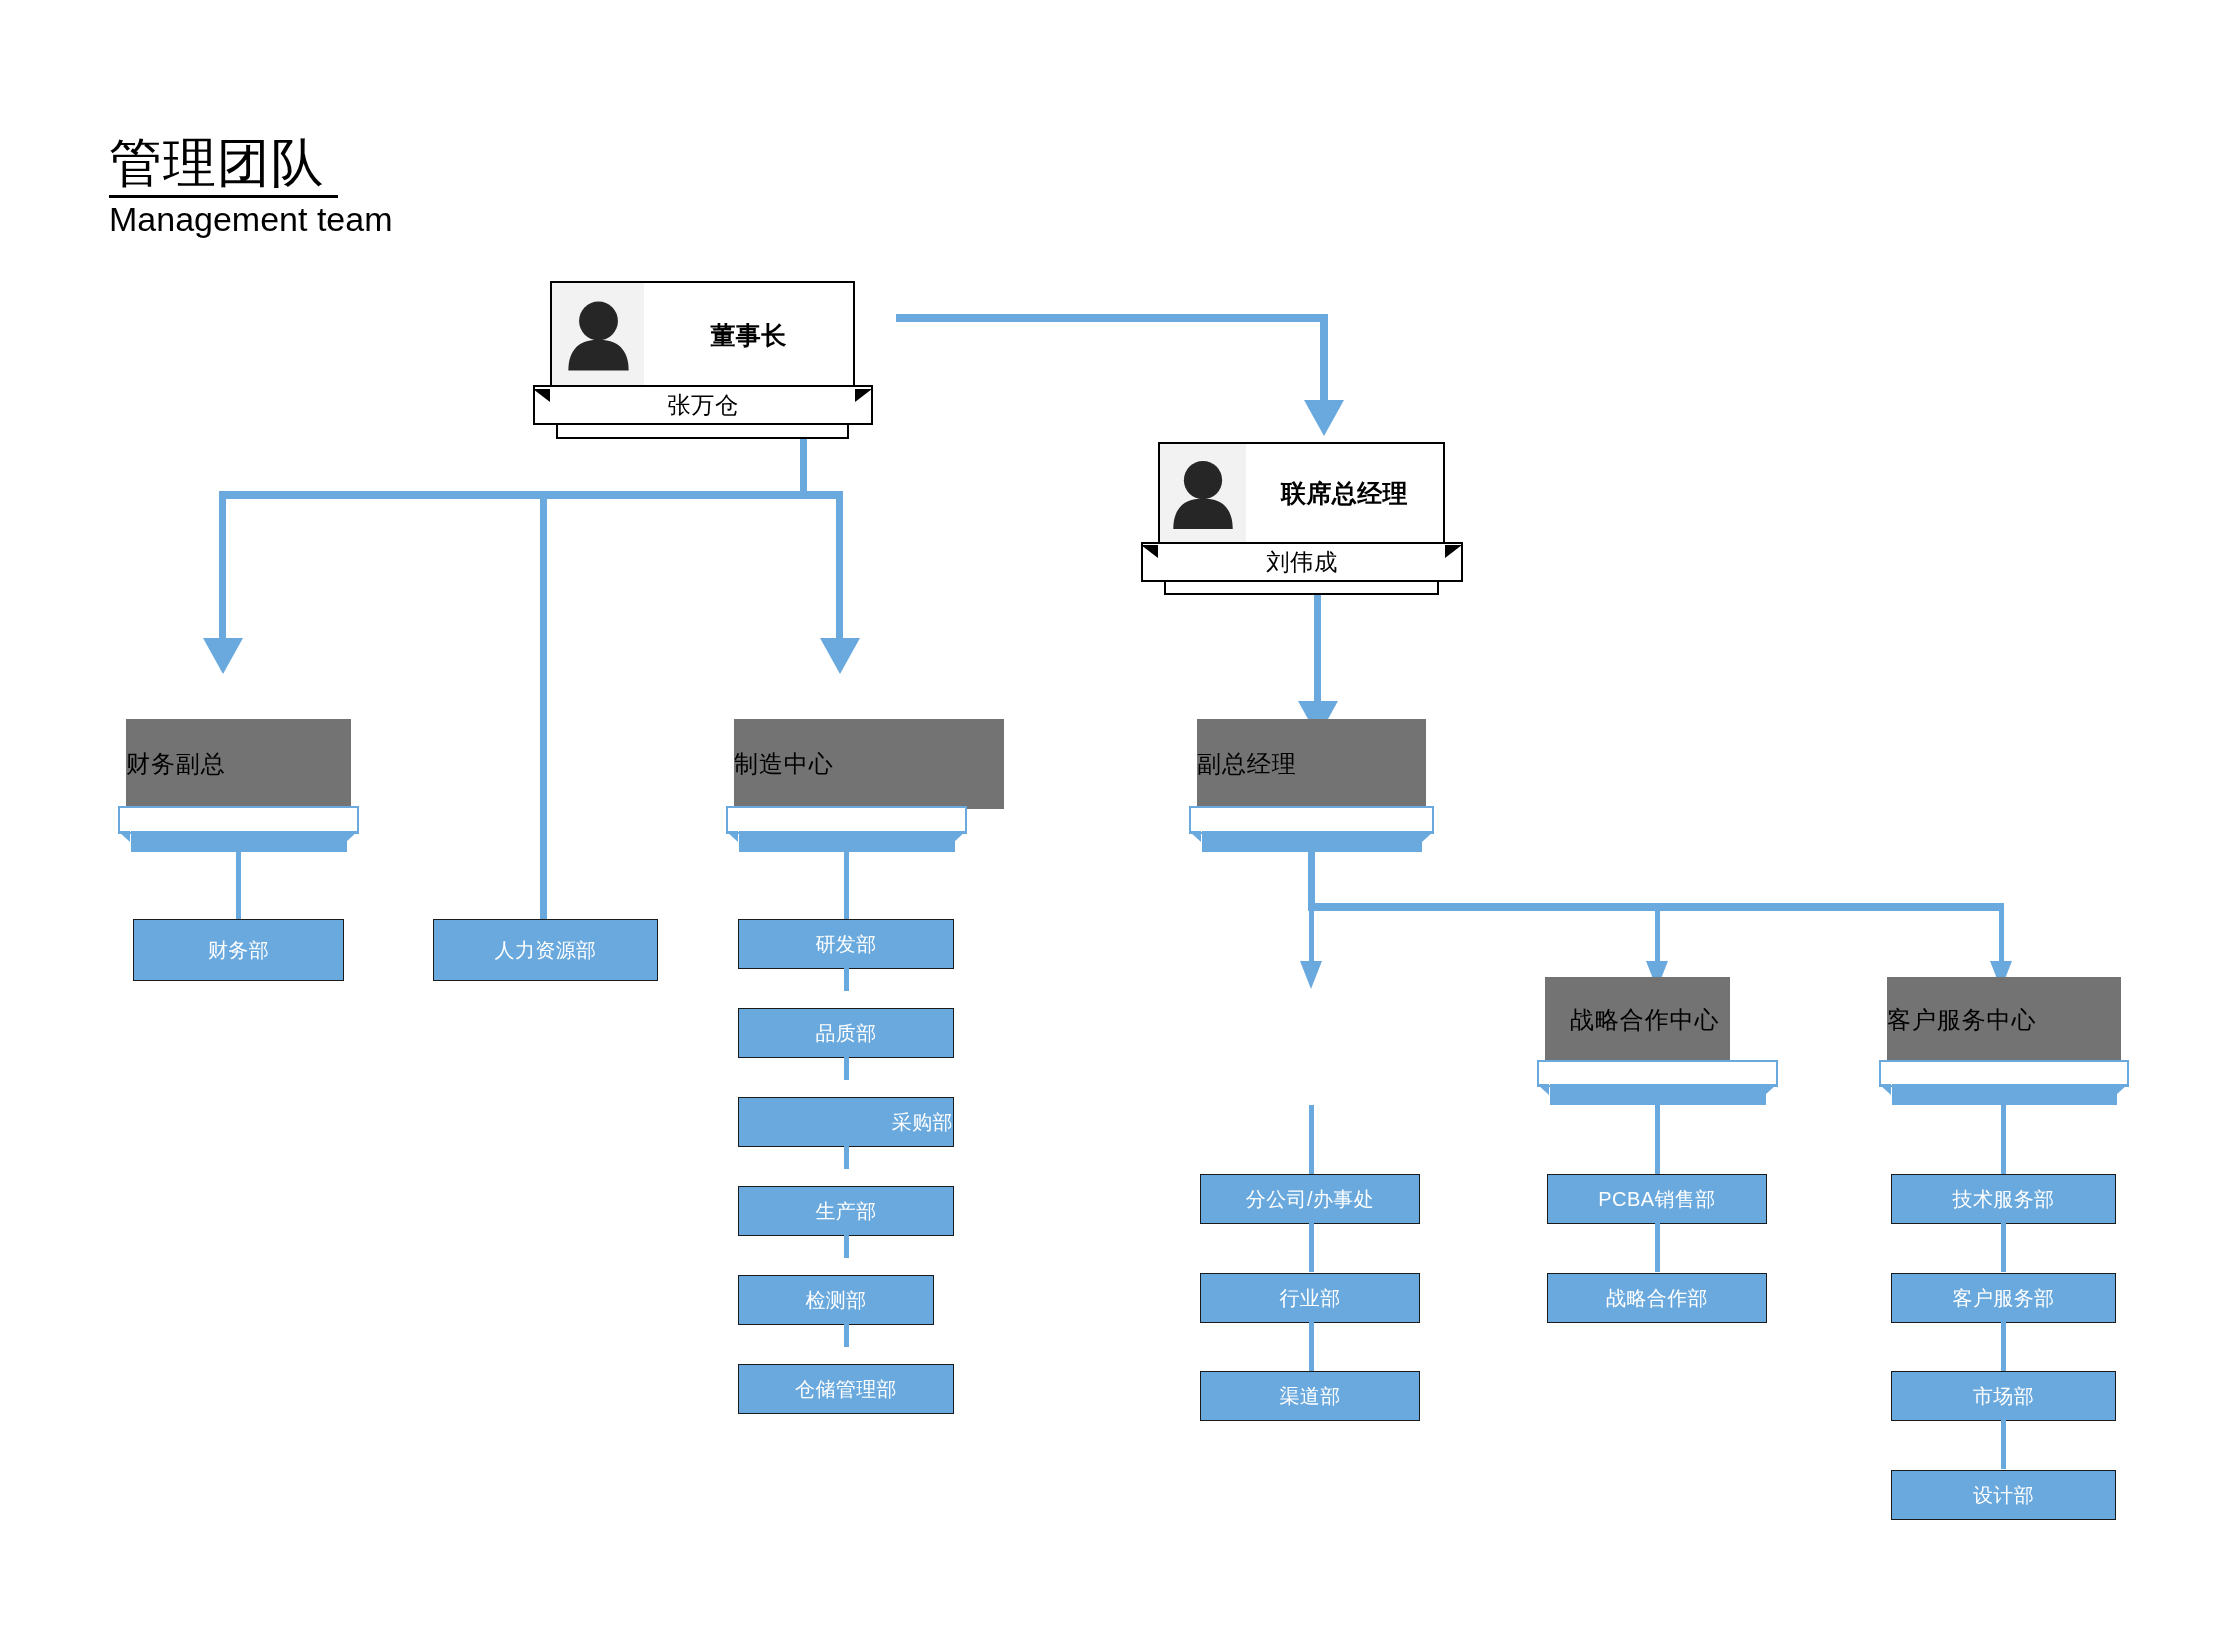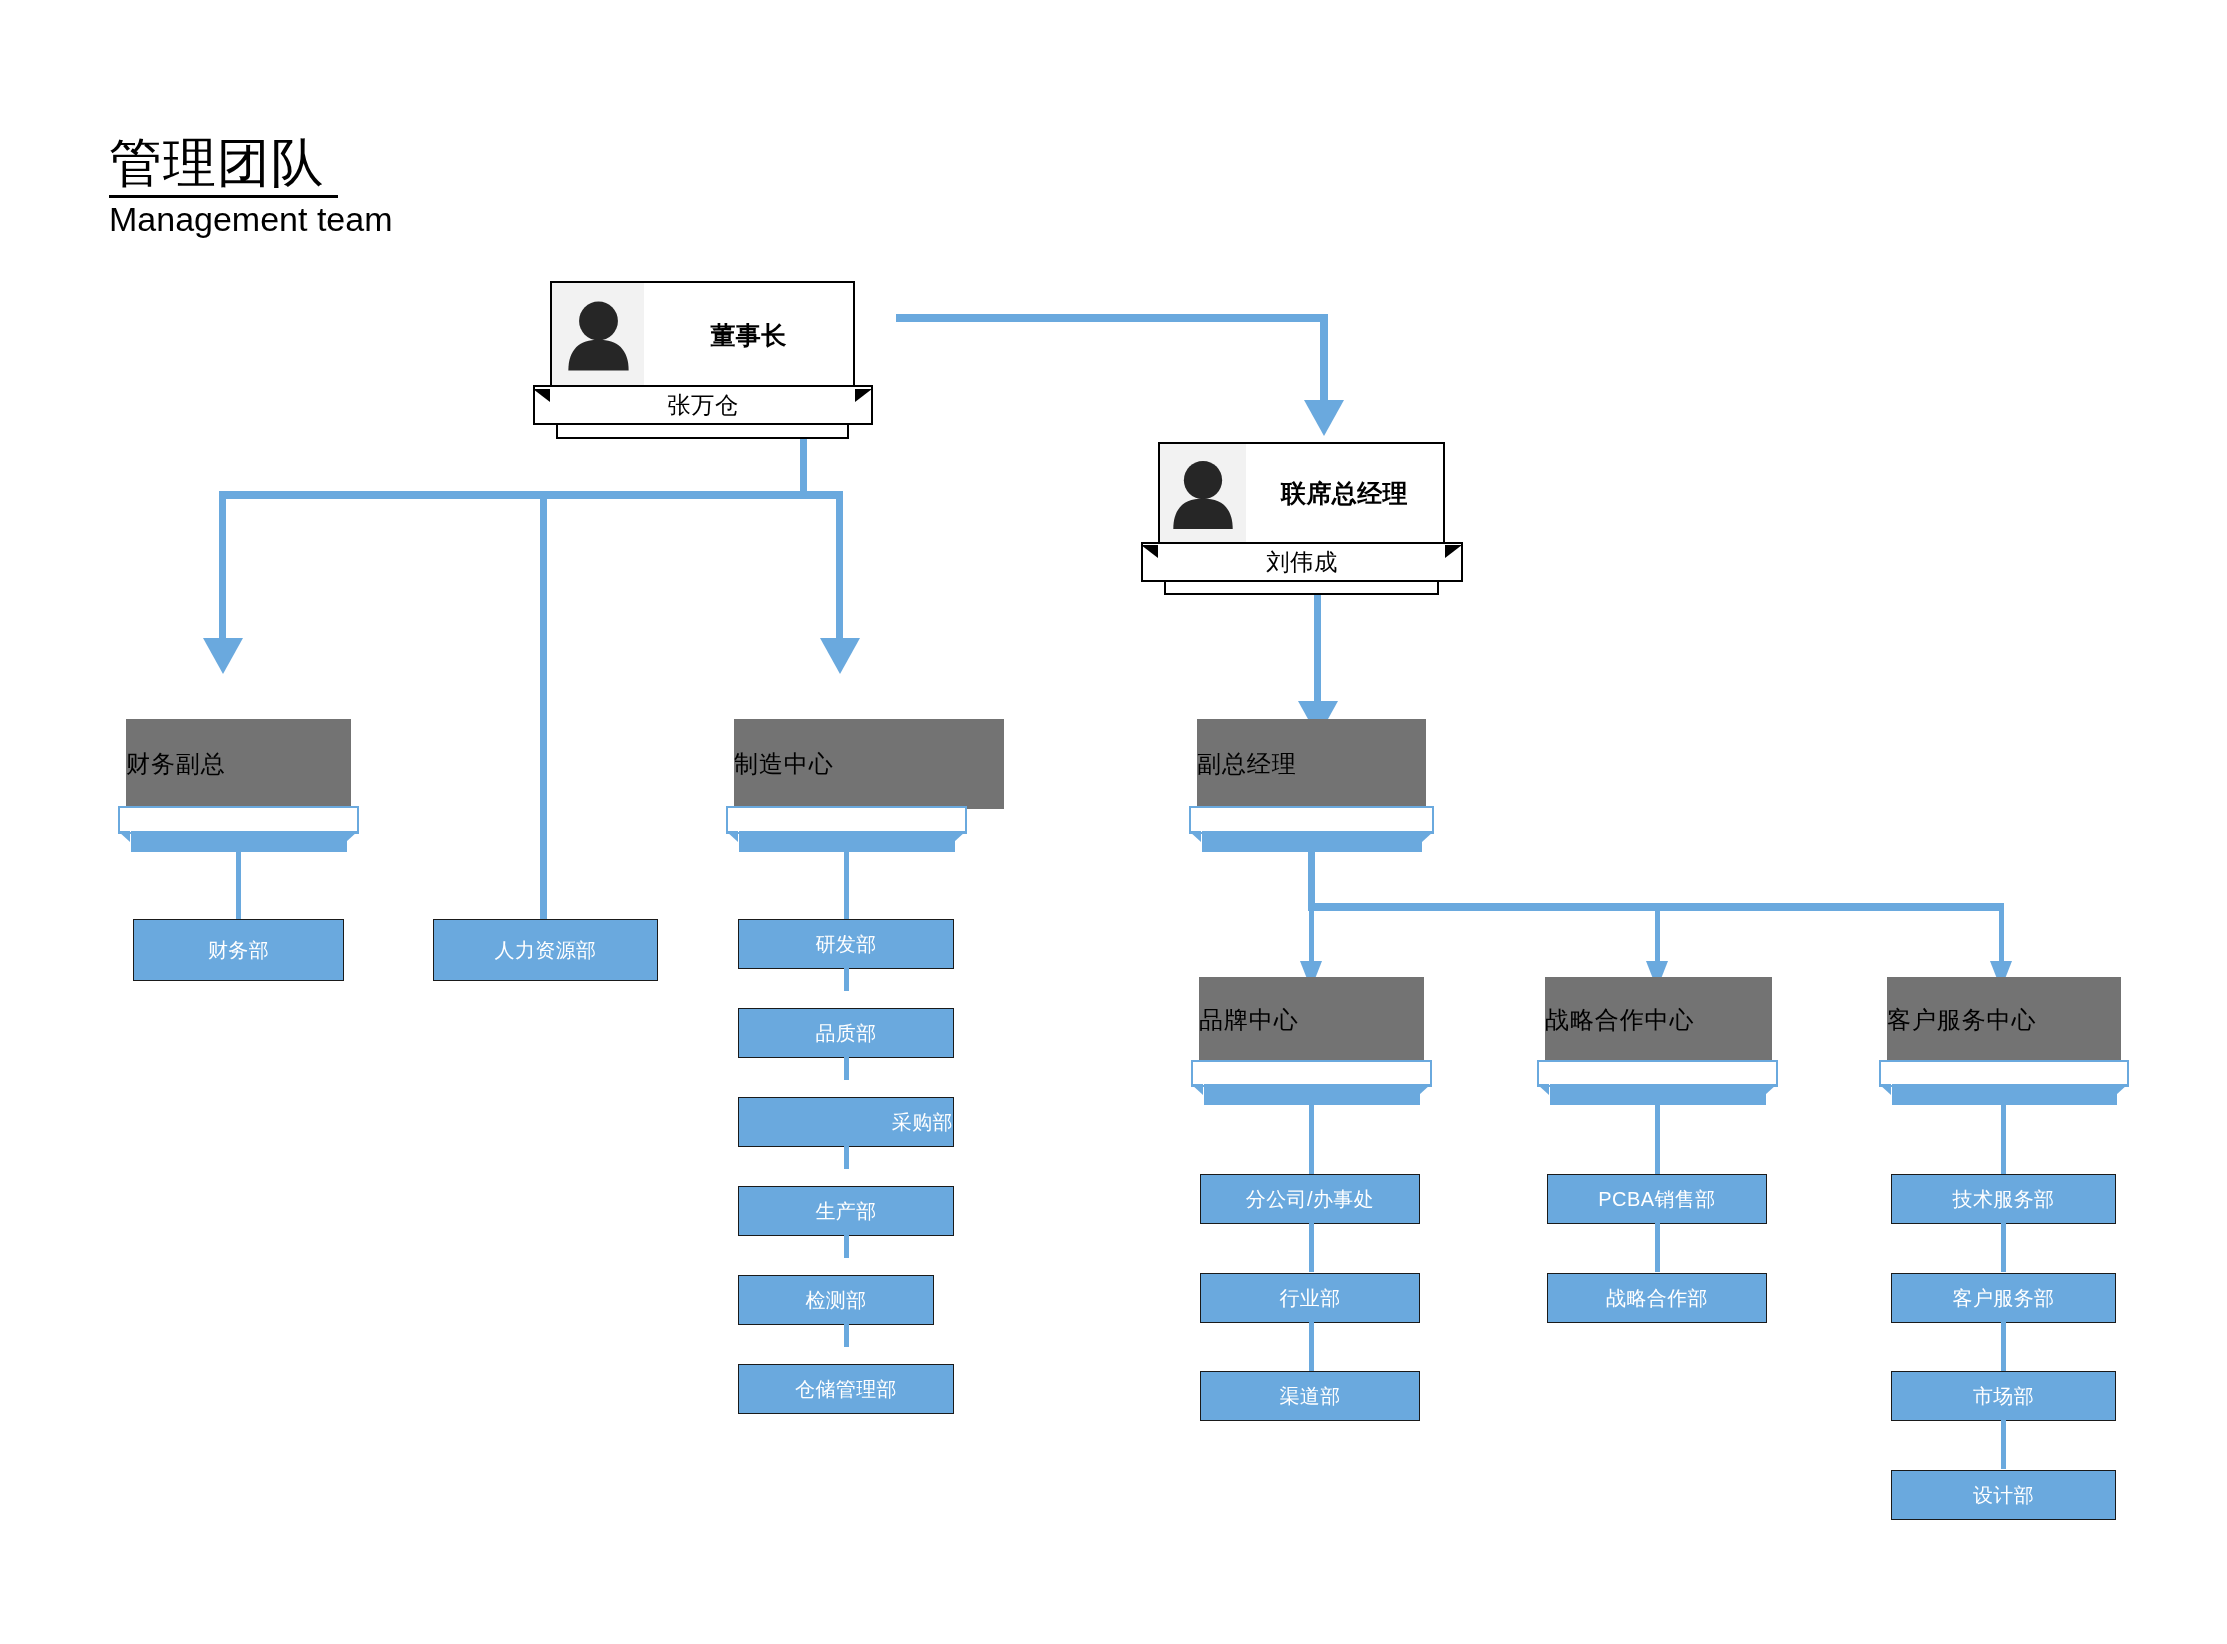--- a/index.html
+++ b/index.html
@@ -295,40 +295,31 @@
 
   <div class="conn" style="left:1308px; top:852px; width:7.2px; height:58px;"></div>
   <div class="conn" style="left:1308px; top:903px; width:696px; height:8px;"></div>
   <div class="conn-thin" style="left:1309px; top:903px; width:5px; height:70px;"></div>
   <div class="arrow-down-sm" style="left:1300px; top:961px;"></div>
   <div class="conn-thin" style="left:1655px; top:903px; width:5px; height:70px;"></div>
   <div class="arrow-down-sm" style="left:1646px; top:961px;"></div>
   <div class="conn-thin" style="left:1999px; top:903px; width:5px; height:70px;"></div>
   <div class="arrow-down-sm" style="left:1990px; top:961px;"></div>
 
-  <div class="ped-node" style="left:1199px; top:977px; width:225px; height:130px;">
-    <div class="ped-top" style="width:225px; height:85px;">
-      <span class="ped-label">品牌中心</span>
+  <div class="conn-thin" style="left:1309px; top:1105px; width:4.5px; height:72px;"></div>
+
+  <div class="ped-node" style="left:1545px; top:977px; width:225px; height:130px;">
+    <div class="ped-top" style="width:185px; height:85px;padding-left:25px;">
+      <span class="ped-label">战略合作中心</span>
     </div>
     <div class="ped-band" style="left:-8px; top:83px; width:241px; height:27px;"></div>
     <div class="ped-base" style="left:4.5px; top:107px; width:216px; height:20.7px;"></div>
     <div class="ped-notch-l" style="left:-8px; top:107px; border-left:12.6px solid transparent; border-top:11.7px solid #6AA9DE;"></div>
     <div class="ped-notch-r" style="left:220px; top:107px; border-right:12.6px solid transparent; border-top:11.7px solid #6AA9DE;"></div>
   </div>
-  <div class="conn-thin" style="left:1309px; top:1105px; width:4.5px; height:72px;"></div>
-
-  <div class="ped-node" style="left:1545px; top:977px; width:225px; height:130px;">
-    <div class="ped-top" style="width:227px; height:85px;">
-      <span class="ped-label">战略合作中心</span>
-    </div>
-    <div class="ped-band" style="left:-8px; top:83px; width:241px; height:27px;"></div>
-    <div class="ped-base" style="left:4.5px; top:107px; width:216px; height:20.7px;"></div>
-    <div class="ped-notch-l" style="left:-8px; top:107px; border-left:12.6px solid transparent; border-top:11.7px solid #6AA9DE;"></div>
-    <div class="ped-notch-r" style="left:220px; top:107px; border-right:12.6px solid transparent; border-top:11.7px solid #6AA9DE;"></div>
-  </div>
   <div class="conn-thin" style="left:1655px; top:1105px; width:4.5px; height:72px;"></div>
 
   <div class="ped-node" style="left:1887px; top:977px; width:234px; height:130px;">
     <div class="ped-top" style="width:234px; height:85px;">
       <span class="ped-label">客户服务中心</span>
     </div>
     <div class="ped-band" style="left:-8px; top:83px; width:250px; height:27px;"></div>
     <div class="ped-base" style="left:4.5px; top:107px; width:225px; height:20.7px;"></div>
     <div class="ped-notch-l" style="left:-8px; top:107px; border-left:12.6px solid transparent; border-top:11.7px solid #6AA9DE;"></div>
     <div class="ped-notch-r" style="left:229px; top:107px; border-right:12.6px solid transparent; border-top:11.7px solid #6AA9DE;"></div>

